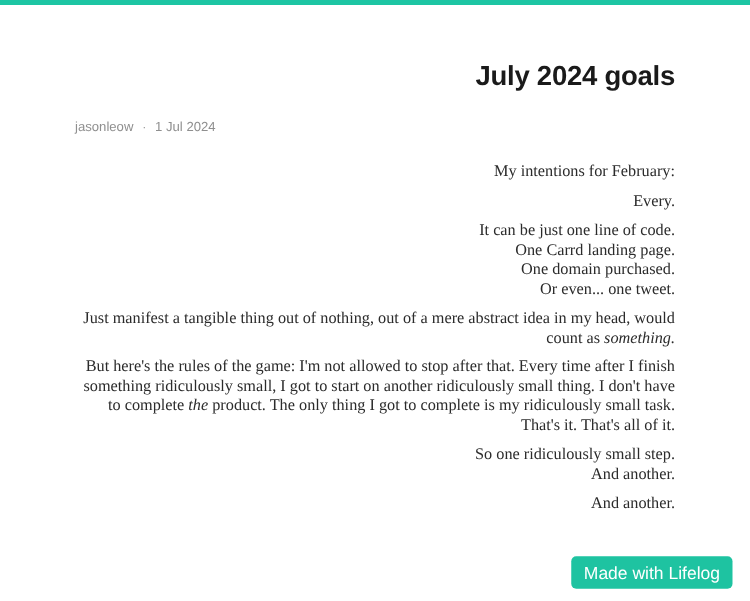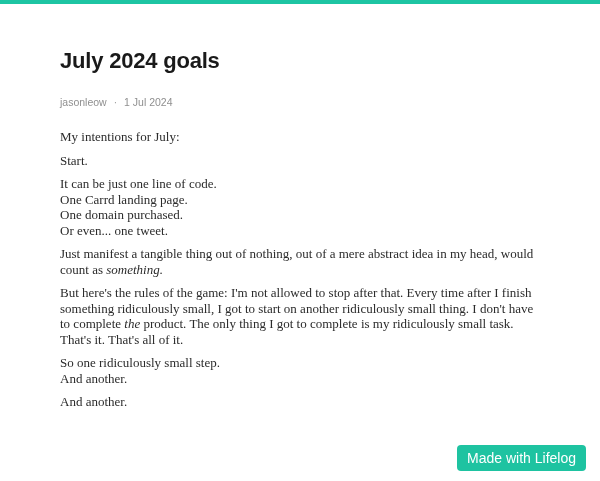--- a/index.html
+++ b/index.html
@@ -1,15 +1,15 @@
 <!DOCTYPE html>
 <html><head>
 <meta charset="utf-8">
 <style>
-  * { margin: 0; padding: 0; box-sizing: border-box; }
+  * { margin: 0; padding: 0; box-sizing: border-box; text-align: right; }
   html, body { width: 600px; height: 481px; }
   body {
     background: #ffffff;
     font-family: "Liberation Sans", sans-serif;
     position: relative;
     overflow: hidden;
   }
   .top-bar {
     height: 4px;
     width: 100%;
@@ -70,22 +70,22 @@
 <div class="page">
   <h1 class="post-title">July 2024 goals</h1>
 
   <div class="byline">
     <span class="author">jasonleow</span>
     <span class="dot">·</span>
     <span class="date">1 Jul 2024</span>
   </div>
 
   <div class="article">
-      <p class="para"><span>My intentions for July:</span></p>
-      <p class="para"><span>Start.</span></p>
+      <p class="para"><span>My intentions for February:</span></p>
+      <p class="para"><span>Every.</span></p>
       <p class="para"><span>It can be just one line of code.
 One Carrd landing page.
 One domain purchased.
 Or even... one tweet.</span></p>
       <p class="para"><span>Just manifest a tangible thing out of nothing, out of a mere abstract idea in my head, would count as </span><em>something.</em></p>
       <p class="para"><span>But here's the rules of the game: I'm not allowed to stop after that. Every time after I finish something ridiculously small, I got to start on another ridiculously small thing. I don't have to complete </span><em>the</em><span> product. The only thing I got to complete is my ridiculously small task. That's it. That's all of it.</span></p>
       <p class="para"><span>So one ridiculously small step.
 And another.</span></p>
       <p class="para"><span>And another.</span></p>
     </div>

